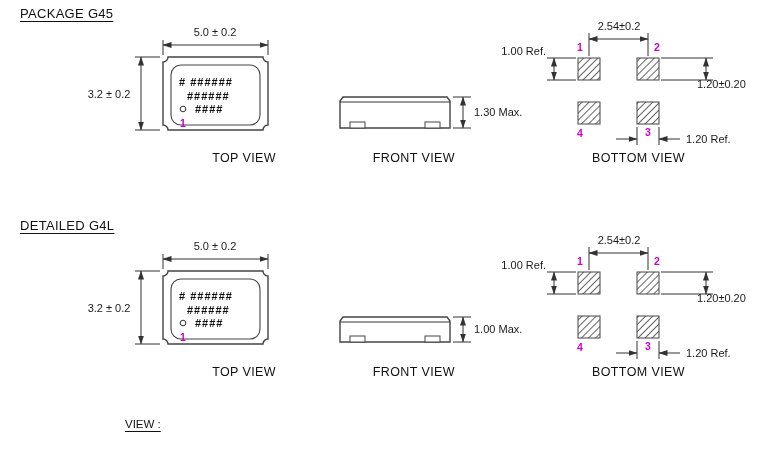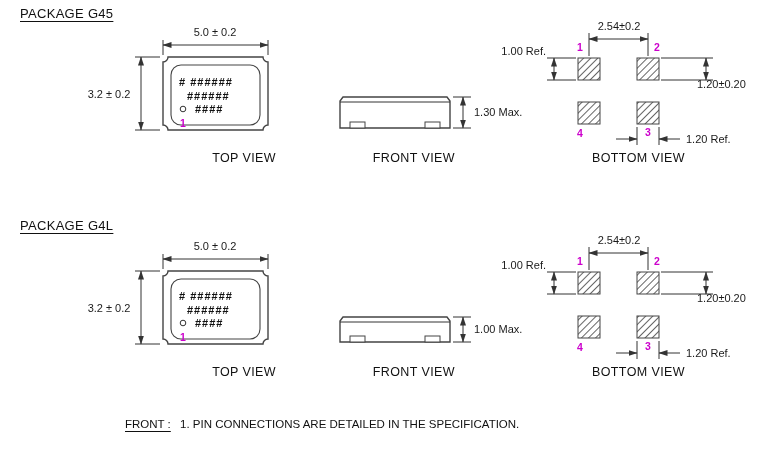--- a/index.html
+++ b/index.html
@@ -123,21 +123,21 @@
       <text class="pin-num" x="157" y="33" text-anchor="middle" fill="#cc00cc">2</text>
       <text class="pin-num" x="80" y="119" text-anchor="middle" fill="#cc00cc">4</text>
       <text class="pin-num" x="148" y="118" text-anchor="middle" fill="#cc00cc">3</text>
     </g>
   </svg>
 
   <div class="view-label abs" style="left:156px; top:151px; width:120px">TOP VIEW</div>
   <div class="view-label abs" style="left:335px; top:151px; width:120px">FRONT VIEW</div>
   <div class="view-label abs" style="left:565px; top:151px; width:120px">BOTTOM VIEW</div>
 
-  <div class="pkg-title abs" style="left:20px; top:218px">PACKAGE G4L</div>
+  <div class="pkg-title abs" style="left:20px; top:218px">DETAILED G4L</div>
 
   <svg class="abs" style="left:75px; top:238px" width="215" height="120">
     <g>
       <line class="ln" x1="88" y1="31" x2="88" y2="16"></line>
       <line class="ln" x1="193" y1="31" x2="193" y2="16"></line>
       <line class="ln" x1="88" y1="21" x2="193" y2="21" marker-start="url(#arrow)" marker-end="url(#arrow)"></line>
       <text class="dim-text" x="140" y="12" text-anchor="middle">5.0 ± 0.2</text>
     </g>
     <g>
       <line class="ln" x1="85" y1="33" x2="60" y2="33"></line>
@@ -210,16 +210,15 @@
       <text class="pin-num" x="157" y="33" text-anchor="middle" fill="#cc00cc">2</text>
       <text class="pin-num" x="80" y="119" text-anchor="middle" fill="#cc00cc">4</text>
       <text class="pin-num" x="148" y="118" text-anchor="middle" fill="#cc00cc">3</text>
     </g>
   </svg>
 
   <div class="view-label abs" style="left:156px; top:365px; width:120px">TOP VIEW</div>
   <div class="view-label abs" style="left:335px; top:365px; width:120px">FRONT VIEW</div>
   <div class="view-label abs" style="left:565px; top:365px; width:120px">BOTTOM VIEW</div>
 
-  <div class="abs note-label" style="left:125px; top:418px">FRONT :</div>
-  <div class="abs note-item" style="left:180px; top:418px">1. PIN CONNECTIONS ARE DETAILED IN THE SPECIFICATION.</div>
+  <div class="abs note-label" style="left:125px; top:418px">VIEW :</div>
 
 </div>
 
 </body></html>

